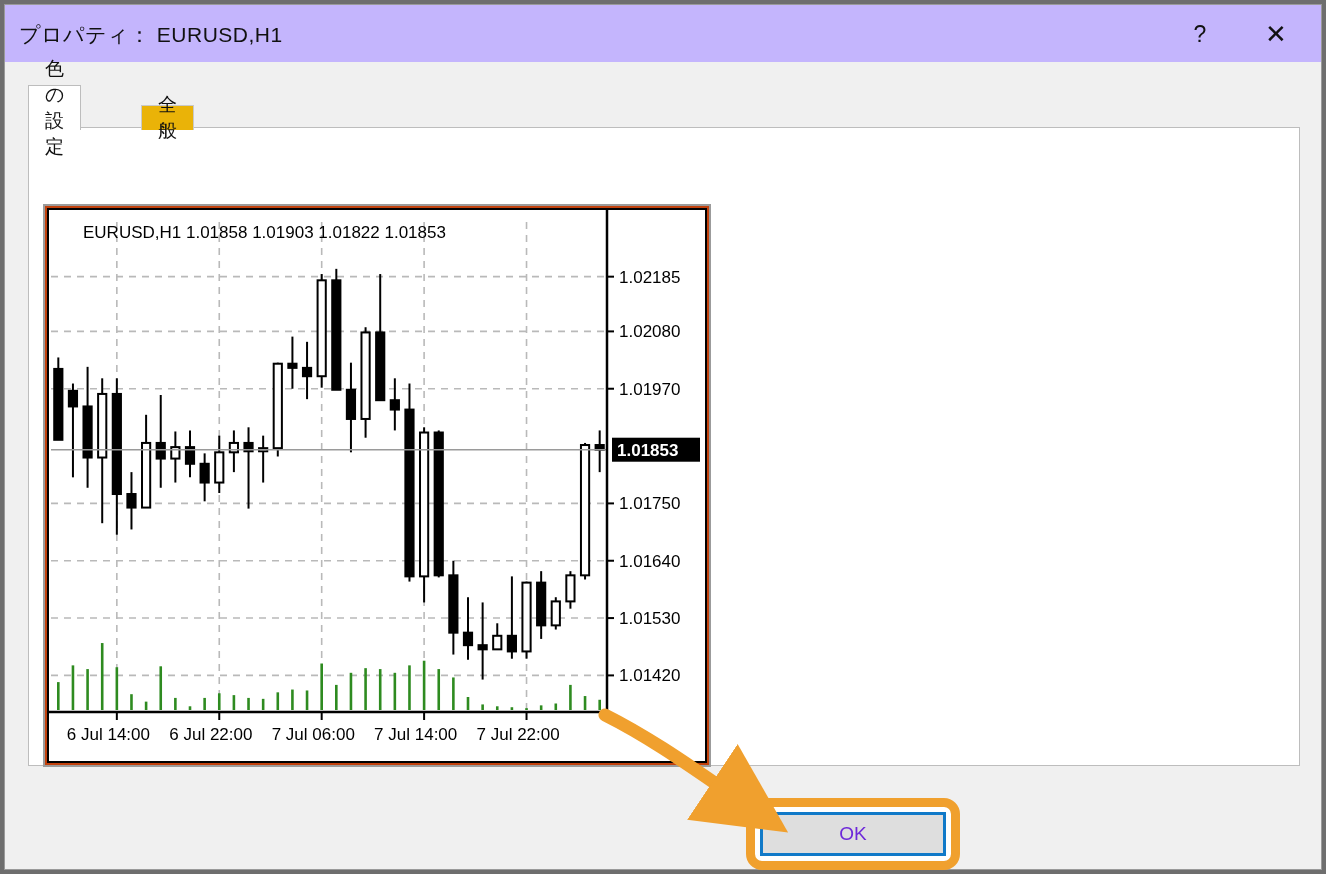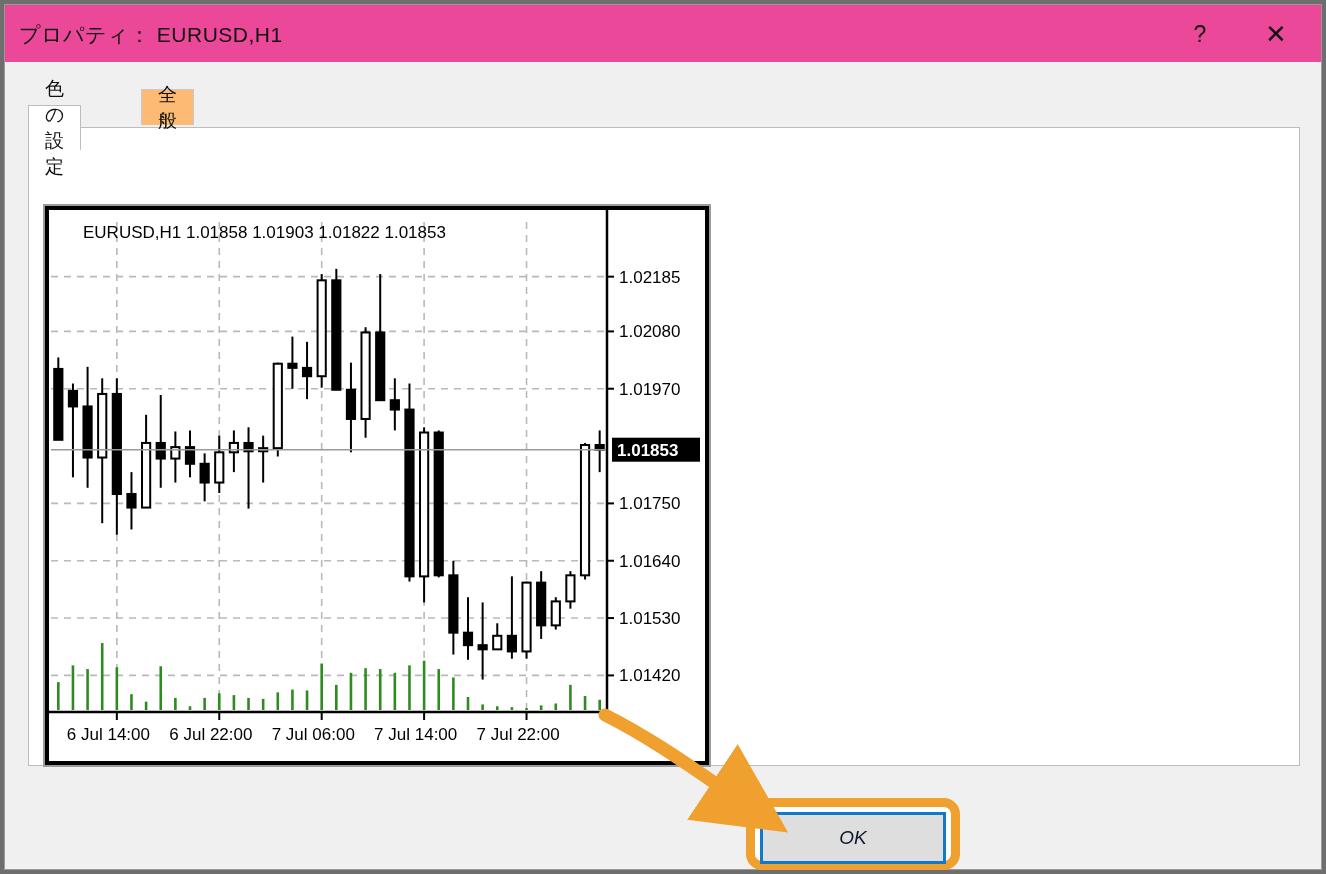--- a/index.html
+++ b/index.html
@@ -7,21 +7,21 @@
     width:1326px;height:874px;overflow:hidden;
     font-family:"Liberation Sans","DejaVu Sans",sans-serif;
     background:#6e6e6e;
   }
   #dialog{
     position:absolute;left:4px;top:4px;width:1318px;height:866px;
     background:#f0f0f0;border:1px solid #9a9a9a;box-sizing:border-box;
   }
   
   #titlebar{
-    position:absolute;left:0;top:0;width:100%;height:57px;background:#ec4899;
+    position:absolute;left:0;top:0;width:100%;height:57px;background:#c4b5fd;
   }
   #title-text{
     position:absolute;left:14px;top:16px;font-size:21px;color:#111;
     letter-spacing:.5px;white-space:nowrap;
   }
   .tb-btn{
     position:absolute;top:10px;width:46px;height:38px;
     display:flex;align-items:center;justify-content:center;
     font-size:23px;color:#111;cursor:default;
   }
@@ -29,34 +29,34 @@
   #close-btn{right:22px;font-size:26px;font-weight:300;}
   
   #tabstrip{position:absolute;left:23px;top:80px;height:43px;}
   .tab{
     position:absolute;top:0;height:43px;box-sizing:border-box;
     display:flex;align-items:center;justify-content:center;
     font-size:19px;color:#111;padding:0 16px;
   }
   .tab.active{
     left:0;background:#ffffff;border:1px solid #bdbdbd;border-bottom:none;
-    z-index:3;height:45px;margin-top:20px;
+    z-index:3;height:45px;
   }
   .tab.inactive{
-    left:113px;background:#fdba74;border:1px solid #c9c9c9;border-bottom:none;
-    z-index:2;top:4px;height:36px;
+    left:113px;background:#eab308;border:1px solid #c9c9c9;border-bottom:none;
+    z-index:2;top:20px;height:25px;
   }
   #tab-panel{
     position:absolute;left:23px;top:122px;width:1272px;height:639px;
     background:#ffffff;border:1px solid #bdbdbd;box-sizing:border-box;z-index:1;
   }
   
   #chart-frame{
     position:absolute;left:38px;top:199px;width:668px;height:563px;
-    background:#000000;border:2px solid #9b9b9b;box-sizing:border-box;z-index:4;
+    background:#c2410c;border:2px solid #9b9b9b;box-sizing:border-box;z-index:4;
   }
   #chart-inner{
     position:absolute;left:2px;top:2px;width:660px;height:555px;
     border:2px solid #000;box-sizing:border-box;background:#fff;overflow:hidden;
   }
   #chart-svg{position:absolute;left:0;top:0;}
   
   .row{position:absolute;height:40px;}
   .badge{
     position:absolute;left:0;top:0;width:36px;height:40px;background:#f0a02e;
@@ -88,24 +88,24 @@
   .combo-text{
     margin-left:11px;font-size:19px;color:#3a3a3a;white-space:nowrap;
   }
   .chev{
     position:absolute;right:11px;top:50%;width:13px;height:13px;
     border-right:2px solid #555;border-bottom:2px solid #555;
     transform:translateY(-70%) rotate(45deg);
   }
   
   .btn{
-    position:absolute;top:807px;width:186px;height:52px;box-sizing:border-box;
+    position:absolute;top:807px;width:186px;height:44px;box-sizing:border-box;
     background:#e2e2e2;border:1px solid #9a9a9a;
     display:flex;align-items:center;justify-content:center;
-    font-size:19px;color:#0f172a;z-index:6;font-style:italic;
+    font-size:19px;color:#6d28d9;z-index:6;
   }
   #ok-btn{left:755px;border:3px solid #1079c8;background:#dedede;}
   #cancel-btn{left:949px;}
   #reset-btn{left:1136px;}
   #ok-highlight{
     position:absolute;left:741px;top:793px;width:214px;height:72px;
     border:9px solid #f0a02e;border-radius:16px;box-sizing:border-box;
     z-index:5;background:transparent;
     box-shadow:inset 0 0 0 5px #ffffff;
   }

